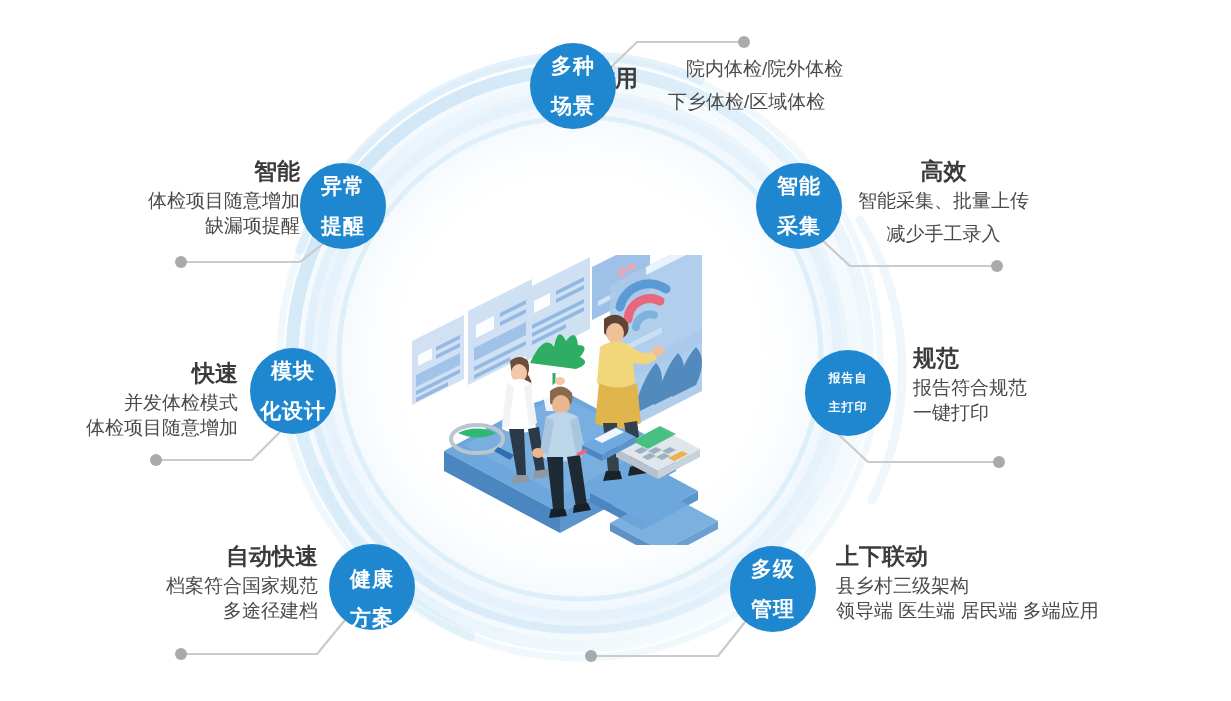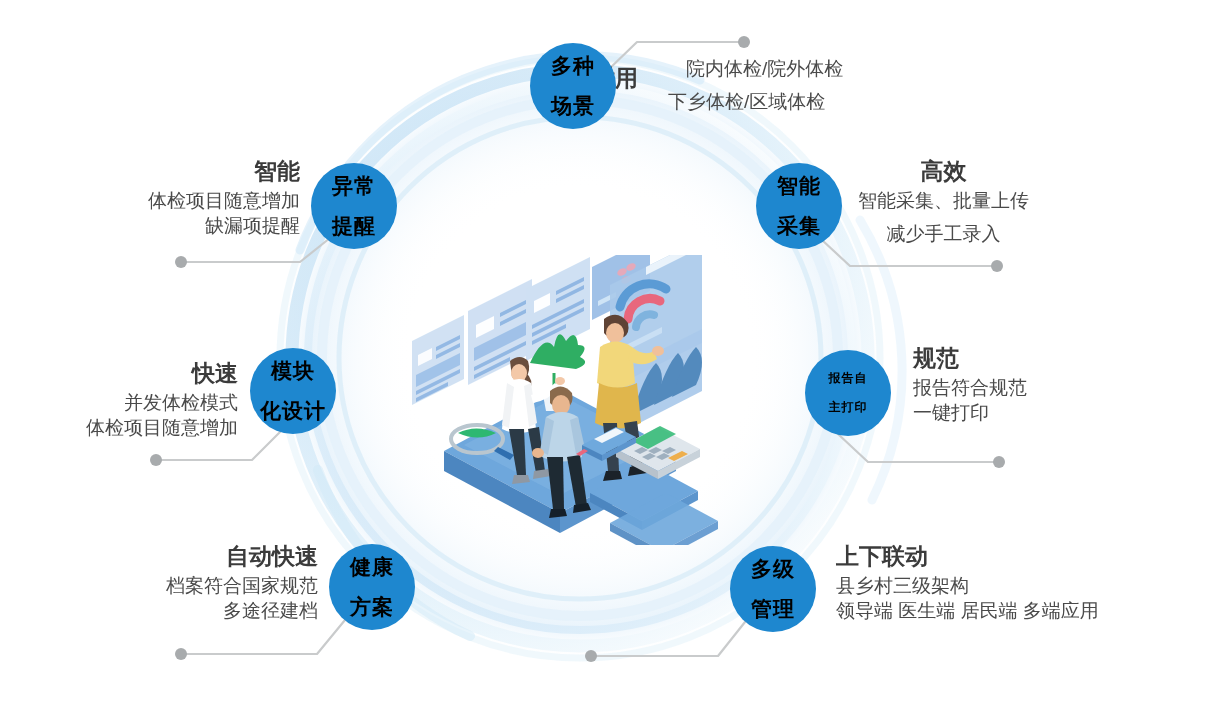--- a/index.html
+++ b/index.html
@@ -17,21 +17,21 @@
 
   
   .illo{position:absolute;left:410px;top:255px;width:330px;height:290px;}
 
   
   .node{position:absolute;}
   .bubble{
     position:absolute;
     width:86px;height:86px;border-radius:50%;
     background:#1e87cf;
-    color:#000000;
+    color:#ffffff;
     display:flex;flex-direction:column;
     align-items:center;justify-content:center;
     font-size:21px;font-weight:bold;line-height:1.12;
     letter-spacing:1px;
     box-shadow:0 0 0 0 rgba(0,0,0,0);
     z-index:5;
     gap:16px;
   }
   .bubble span{display:block;white-space:nowrap;}
 
@@ -287,21 +287,21 @@
     <div class="txt inline-head lalign" style="left:592px;top:56px;">
       <div class="h">适用</div>
       <div>
         <div class="b" style="margin-top:0;margin-left:36px;">院内体检/院外体检</div>
         <div class="b" style="margin-top:8px;text-align:center;">下乡体检/区域体检</div>
       </div>
     </div>
   </div>
 
   <div class="node">
-    <div class="bubble" style="left:311px;top:163px;">
+    <div class="bubble" style="left:300px;top:163px;">
       <span>异常</span>
       <span>提醒</span>
     </div>
     <div class="txt ralign" style="left:60px;top:158px;width:240px;">
       <div class="h">智能</div>
       <div class="b">体检项目随意增加</div>
       <div class="b" style="margin-top:0;">缺漏项提醒</div>
     </div>
   </div>
 
@@ -335,21 +335,21 @@
       <span>主打印</span>
     </div>
     <div class="txt lalign" style="left:913px;top:345px;">
       <div class="h">规范</div>
       <div class="b">报告符合规范</div>
       <div class="b" style="margin-top:0;">一键打印</div>
     </div>
   </div>
 
   <div class="node">
-    <div class="bubble" style="left:329px;top:544px;">
+    <div class="bubble" style="left:329px;top:544px;justify-content:flex-end;">
       <span>健康</span>
       <span>方案</span>
     </div>
     <div class="txt ralign" style="left:70px;top:543px;width:248px;">
       <div class="h">自动快速</div>
       <div class="b">档案符合国家规范</div>
       <div class="b" style="margin-top:0;">多途径建档</div>
     </div>
   </div>
 

